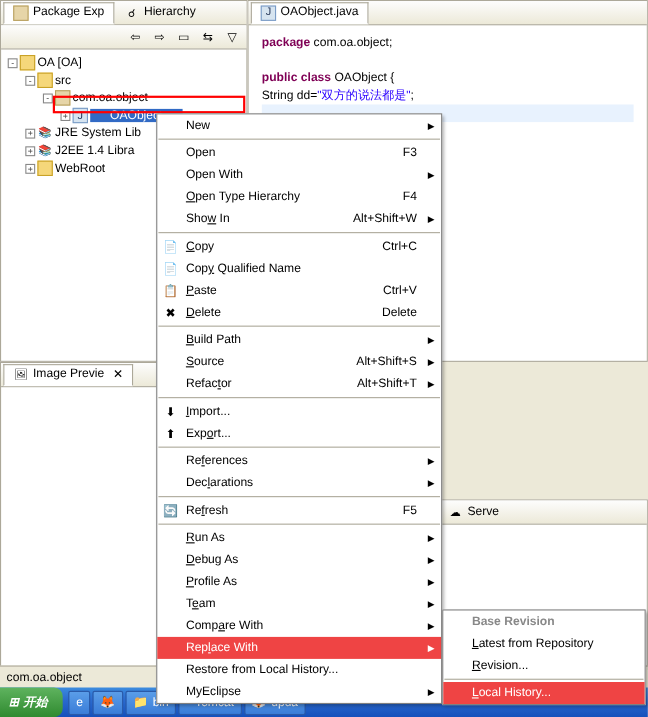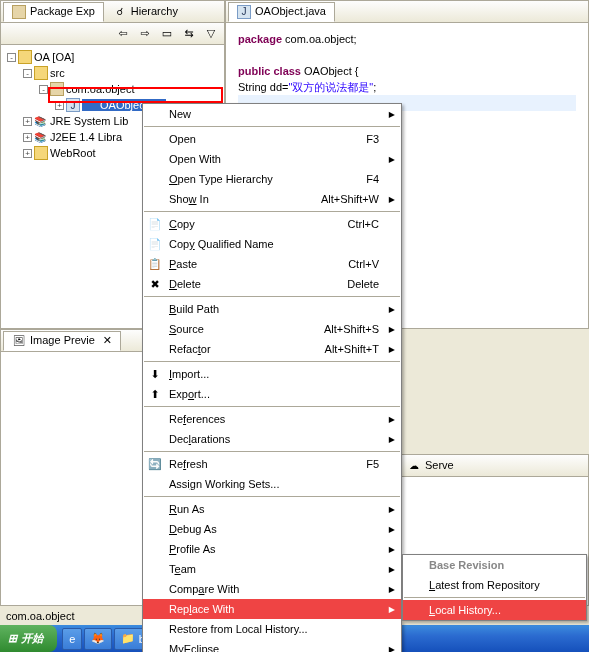--- a/index.html
+++ b/index.html
@@ -228,23 +228,20 @@
   <div class="menu-item">
       <span>Dec<span class="u">l</span>arations</span>
       <span class="arrow">▶</span>
     </div>
   <div class="sep"></div>
   <div class="menu-item">
       <span class="micon">🔄</span>
       <span>Re<span class="u">f</span>resh</span>
       <span class="accel">F5</span>
     </div>
-  <div class="menu-item">
-      <span>Assi<span class="u">g</span>n Working Sets...</span>
-    </div>
   <div class="sep"></div>
   <div class="menu-item">
       <span><span class="u">R</span>un As</span>
       <span class="arrow">▶</span>
     </div>
   <div class="menu-item">
       <span><span class="u">D</span>ebug As</span>
       <span class="arrow">▶</span>
     </div>
   <div class="menu-item">
@@ -274,20 +271,23 @@
 </div>
 
 <div class="redbox" style="left:144px;top:543px;width:115px;height:18px"></div>
 
 <div class="context-menu menu2">
   <div class="menu-item disabled">
       <span>Base Revision</span>
     </div>
   <div class="menu-item">
       <span><span class="u">L</span>atest from Repository</span>
+    </div>
+  <div class="menu-item">
+      <span><span class="u">R</span>evision...</span>
     </div>
   <div class="sep"></div>
   <div class="menu-item hl">
       <span><span class="u">L</span>ocal History...</span>
     </div>
 
 </div>
 
 <div class="redbox" style="left:404px;top:637px;width:181px;height:18px"></div>
 

